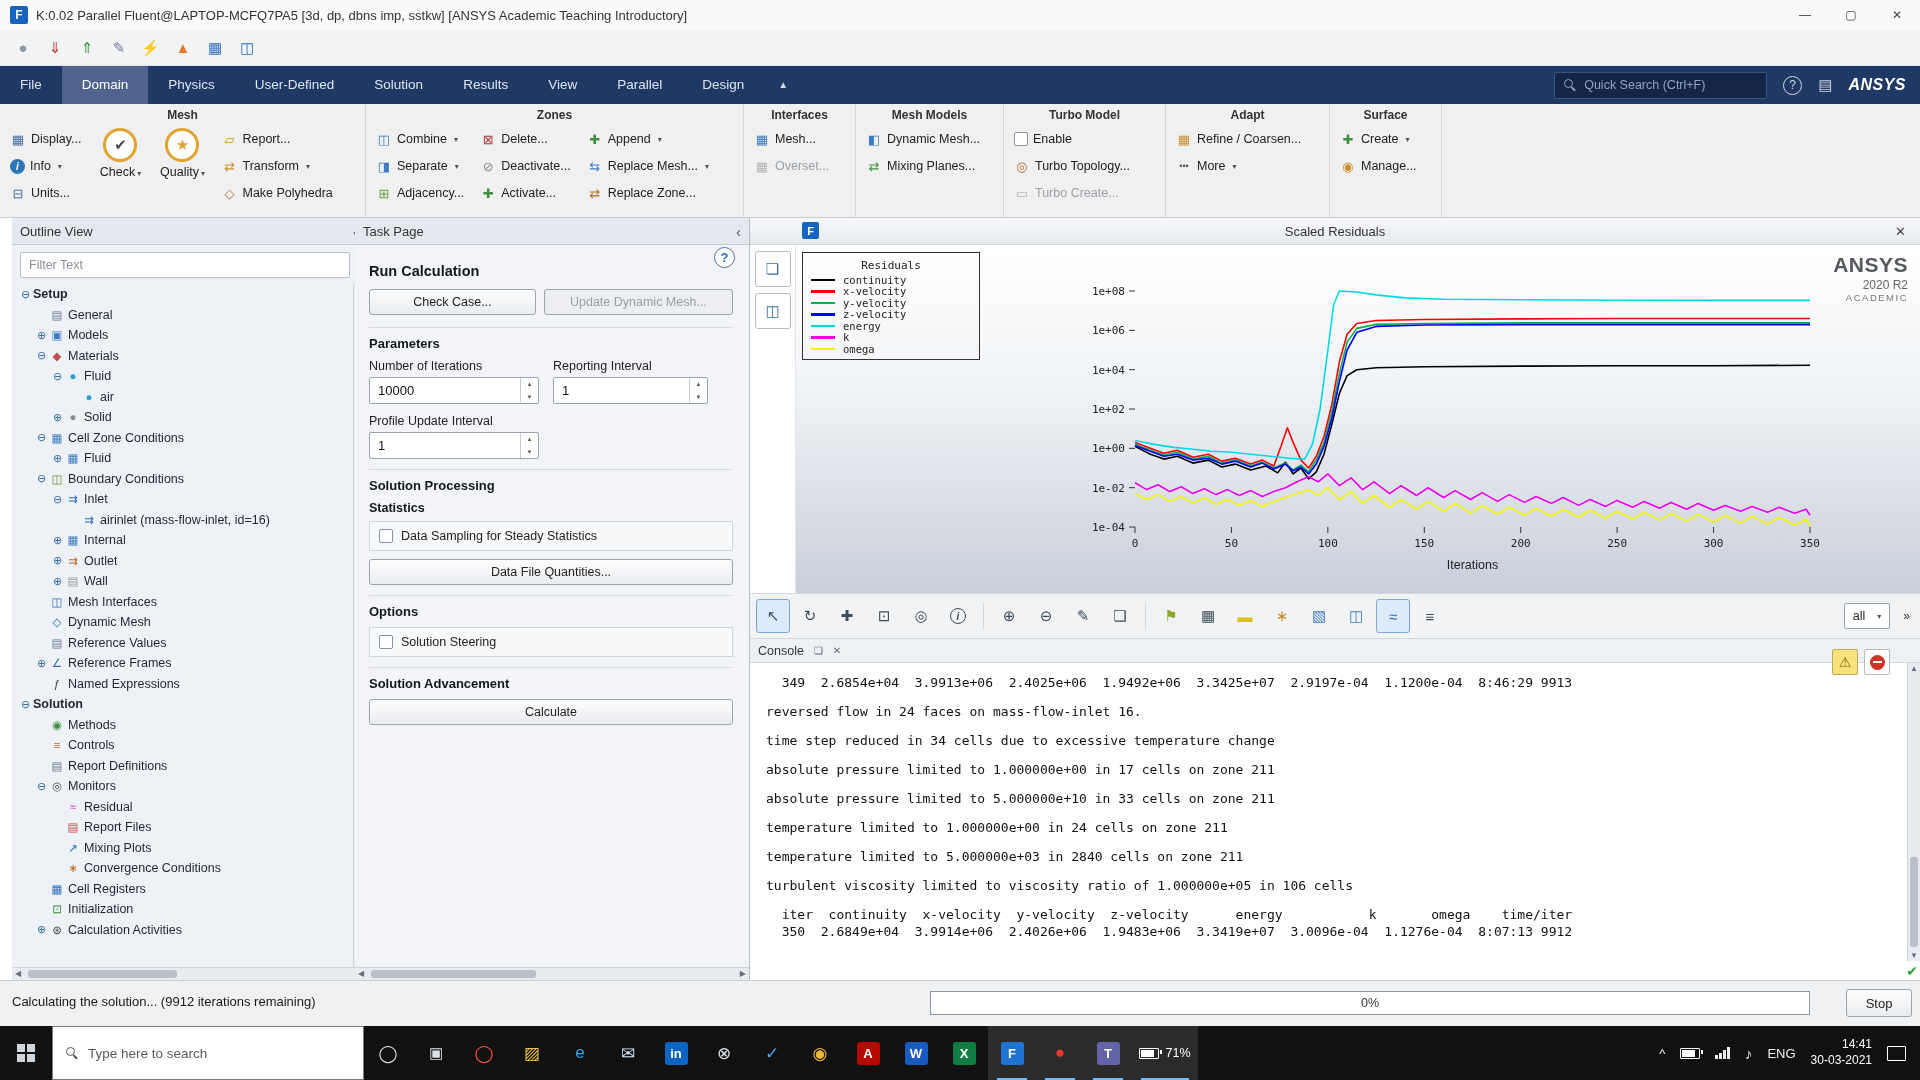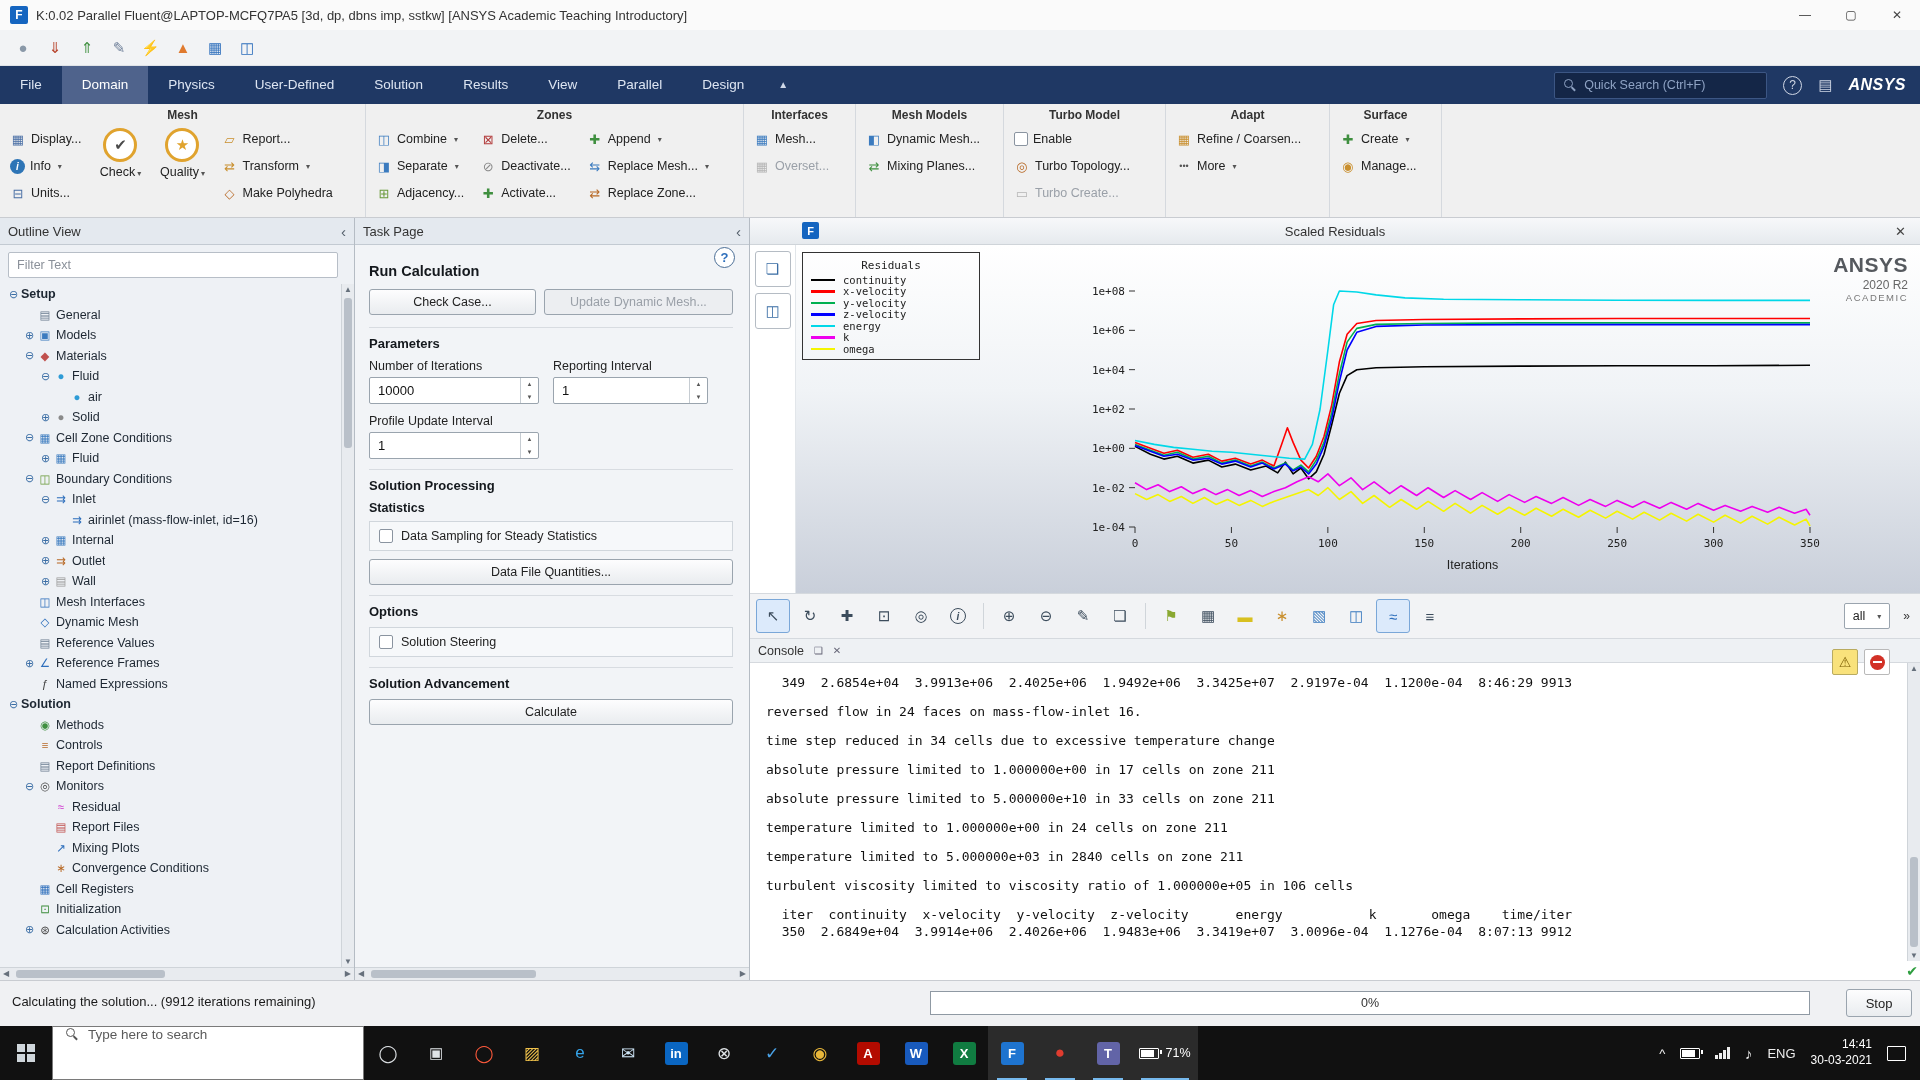--- a/index.html
+++ b/index.html
@@ -45,21 +45,21 @@
   .rdd{font-size:8px;color:#555;margin-left:2px;}
   .rbig{display:flex;flex-direction:column;align-items:center;justify-content:flex-start;width:62px;gap:3px;padding-top:4px;}
   .bigcirc{width:34px;height:34px;border:3px solid #e0a32e;border-radius:50%;display:flex;align-items:center;justify-content:center;font-size:15px;color:#4a4a4a;background:#fff;box-sizing:border-box;}
   .biglabel{font-size:12.5px;color:#222;white-space:nowrap;}
   .cb{width:14px;height:14px;border:1px solid #8a94a0;background:#fff;display:inline-block;border-radius:2px;box-sizing:border-box;flex:0 0 14px;}
   .g-mesh{width:366px;} .g-zones{width:378px;} .g-interfaces{width:112px;} .g-meshmodels{width:148px;} .g-turbo{width:162px;} .g-adapt{width:164px;} .g-surface{width:112px;}
 
   
   .panel-header{height:26px;background:#e4e9ef;border-bottom:1px solid #c3cad2;display:flex;align-items:center;padding:0 8px;font-size:13px;color:#333;}
   .panel-header .chev{margin-left:auto;color:#55606c;font-size:15px;}
-  #outline-panel{position:absolute;left:0;top:218px;width:355px;height:762px;background:#eef1f5;border-right:1px solid #b5bcc4;box-sizing:border-box;overflow:hidden;}
+  #outline-panel{position:absolute;left:12px;top:218px;width:355px;height:762px;background:#eef1f5;border-right:1px solid #b5bcc4;box-sizing:border-box;overflow:hidden;}
   #filter-wrap{padding:7px 16px 7px 8px;}
   #filter-input{width:100%;height:26px;border:1px solid #b7bec7;border-radius:2px;background:#fff;font-size:12.5px;color:#444;padding:0 8px;box-sizing:border-box;font-family:"Liberation Sans",sans-serif;}
   #filter-input::placeholder{color:#8a9099;}
   #tree{position:absolute;top:66px;left:0;right:13px;bottom:13px;overflow:hidden;}
   .trow{display:flex;align-items:center;height:20.5px;font-size:12.5px;color:#1d2732;white-space:nowrap;}
   .trow.bold .tlabel{font-weight:bold;}
   .texp{width:15px;font-size:11px;color:#3b6ea5;flex:0 0 15px;text-align:center;}
   .tico{width:16px;text-align:center;font-size:11.5px;flex:0 0 16px;margin-right:3px;}
   .tlabel{overflow:hidden;}
   .vscroll{position:absolute;top:66px;bottom:13px;right:0;width:13px;background:#e8ebef;border-left:1px solid #cfd4d9;box-sizing:border-box;}
@@ -143,21 +143,21 @@
   #statusbar{position:absolute;left:0;top:980px;width:1920px;height:46px;background:#f0f1f3;border-top:1px solid #c9ccd1;box-sizing:border-box;}
   #status-msg{position:absolute;left:12px;top:13px;font-size:13px;color:#1a1a1a;}
   #progress{position:absolute;left:930px;top:10px;width:880px;height:24px;background:#fff;border:1px solid #8f99a3;box-sizing:border-box;display:flex;align-items:center;justify-content:center;font-size:12.5px;color:#333;}
   #stopbtn{position:absolute;right:8px;top:8px;width:66px;height:28px;background:linear-gradient(#fdfdfe,#e9ecef);border:1px solid #9aa4ae;border-radius:3px;display:flex;align-items:center;justify-content:center;font-size:13px;color:#222;box-sizing:border-box;}
 
   
   #taskbar{position:absolute;left:0;top:1026px;width:1920px;height:54px;background:#111;display:flex;align-items:stretch;}
   #start-btn{width:52px;display:flex;align-items:center;justify-content:center;}
   .winlogo{display:grid;grid-template-columns:8px 8px;grid-template-rows:8px 8px;gap:1.5px;}
   .winlogo span{background:#cfd6db;}
-  #tsearch{width:312px;background:#fff;border:1px solid #7a7a7a;display:flex;align-items:flex-start;gap:9px;padding:0 12px;box-sizing:border-box;}
+  #tsearch{width:312px;background:#fff;border:1px solid #7a7a7a;display:flex;align-items:center;gap:9px;padding:0 12px;box-sizing:border-box;}
   #tsearch .lens::before{border-color:#555;} #tsearch .lens::after{background:#555;}
   #tsearch-text{color:#5a5a5a;font-size:13.5px;}
   .ttile{width:48px;display:flex;align-items:center;justify-content:center;position:relative;}
   .ttile.running{background:#2b2b2b;}
   .ttile.running::after{content:'';position:absolute;bottom:0;left:9px;right:9px;height:2px;background:#76b9ed;}
   .tglyph{font-size:17px;}
   .tglyph.badge{width:23px;height:23px;display:flex;align-items:center;justify-content:center;border-radius:3px;font-size:13px;font-weight:bold;}
   #battery-tile{width:66px;display:flex;align-items:center;justify-content:center;gap:6px;background:#2b2b2b;position:relative;color:#fff;font-size:12.5px;}
   #battery-tile::after{content:'';position:absolute;bottom:0;left:9px;right:9px;height:2px;background:#76b9ed;}
   .batt{width:18px;height:9px;border:1.5px solid #fff;border-radius:1px;position:relative;}

